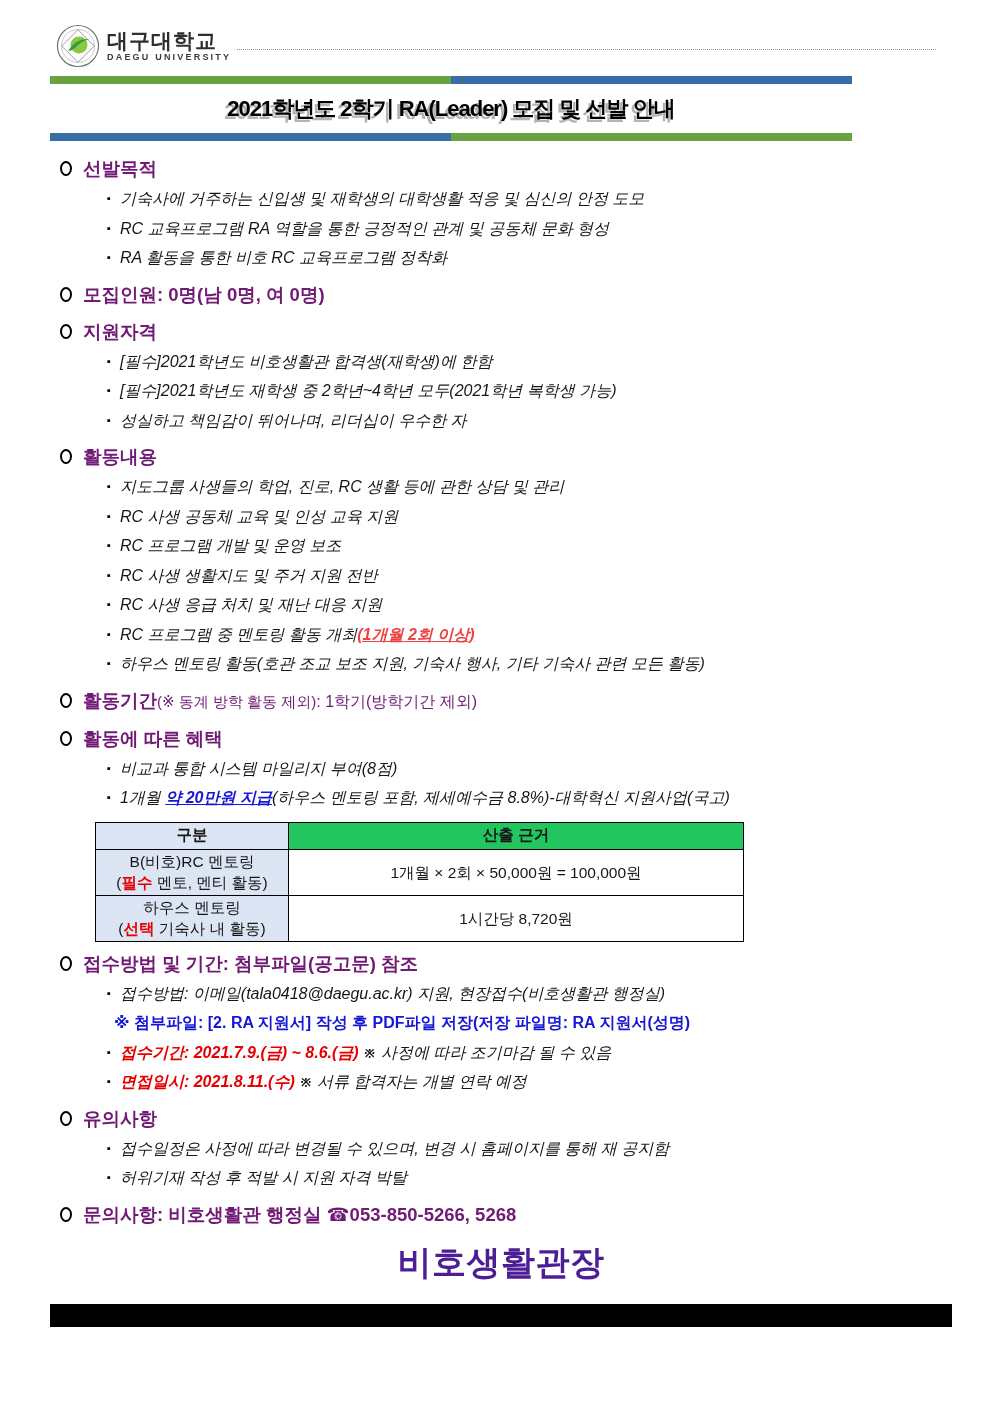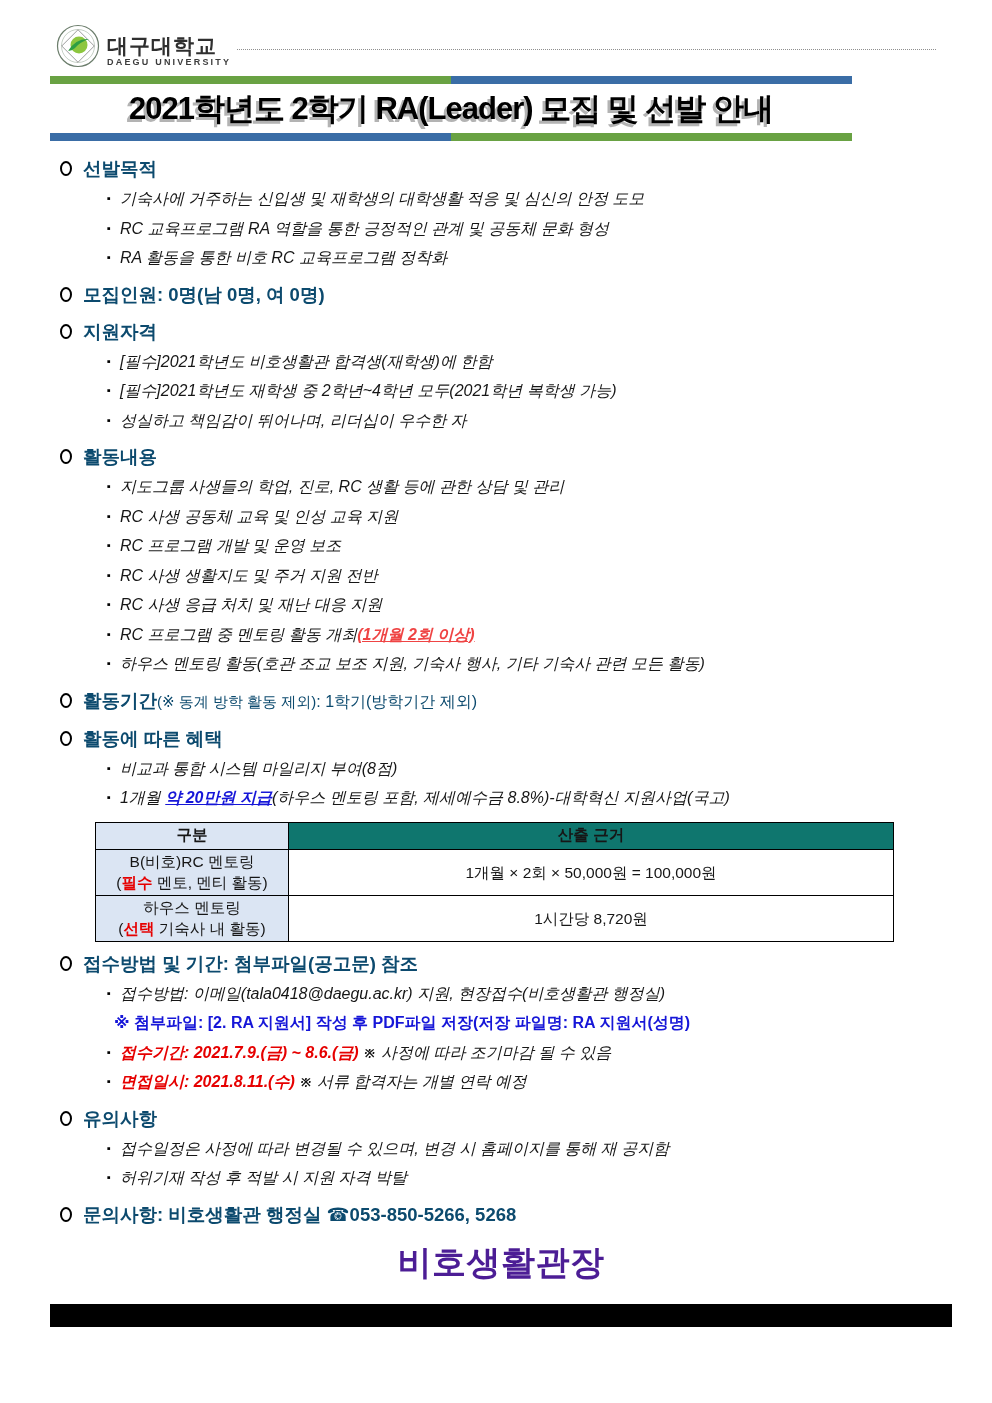--- a/index.html
+++ b/index.html
@@ -4,64 +4,64 @@
 <style>
   * { margin:0; padding:0; box-sizing:border-box; }
   html,body { background:#e9e9e9; }
   body { font-family:"Liberation Sans","DejaVu Sans",sans-serif; }
   .page {
     width:992px; height:1403px; background:#ffffff; margin:0 auto;
     position:relative; overflow:hidden; color:#111;
   }
 
   
-  .logo-row { display:flex; align-items:flex-end; padding:24px 56px 0 56px; }
+  .logo-row { display:flex; align-items:center; padding:24px 56px 0 56px; }
   .emblem { width:44px; height:44px; flex:0 0 auto; }
   .logo-text { margin-left:7px; }
   .univ-kr { font-size:21px; font-weight:800; color:#2f2f2f; letter-spacing:1px; line-height:22px; }
   .univ-en { font-size:9px; font-weight:700; color:#3c3c3c; letter-spacing:2.2px; line-height:11px; }
   .dotline { flex:1 1 auto; border-bottom:1.5px dotted #8f8f8f; align-self:center; margin:6px 0 0 6px; height:1px; }
 
   
   .band { display:flex; height:8px; margin-left:50px; width:802px; }
   .band .half { width:50%; height:100%; }
   .g { background:#69a243; }
   .bl { background:#3a6da6; }
   .band.top { margin-top:8px; }
   .doc-title {
     width:802px; margin-left:50px; text-align:center;
-    font-size:31px; font-weight:800; letter-spacing:-1px; color:#000;
+    font-size:22px; font-weight:800; letter-spacing:-1px; color:#000;
     padding:7px 0 6px 0; line-height:36px;
     text-shadow:-3px 3px 0 #b3b3b3;
   }
 
   
   .content { margin:12px 40px 0 60px; font-size:16px; color:#161616; }
-  .h { margin-top:6px; line-height:31px; font-weight:800; font-size:18.5px; color:#0c4a6e; white-space:nowrap; }
+  .h { margin-top:6px; line-height:31px; font-weight:800; font-size:18.5px; color:#701a75; white-space:nowrap; }
   .ring {
     display:inline-block; width:12px; height:15px; border:2.6px solid #000;
     border-radius:50%; margin-right:11px; vertical-align:-1px; background:#fff;
   }
   .li { padding-left:47px; line-height:29.5px; white-space:nowrap;font-style:italic; }
   .sq { font-size:11px; vertical-align:2px; margin-right:9px; color:#000; }
   .note-line { padding-left:54px; line-height:29.5px; white-space:nowrap; }
   .h .small { font-weight:400; font-size:15px; }
   .h .normal { font-weight:400; font-size:16px; }
   .red-b { color:#e60000; font-weight:700; }
   .red-u { color:#ef4444; font-weight:700; text-decoration:underline; }
   .blue-b { color:#1616d8; font-weight:700; }
   .blue-u { color:#1616d8; font-weight:700; text-decoration:underline; }
 
   
-  table.pay { border-collapse:collapse; margin:9px 0 2px 35px; width:799px; table-layout:fixed; }
+  table.pay { border-collapse:collapse; margin:9px 0 2px 35px; width:649px; table-layout:fixed; }
   table.pay td, table.pay th { border:1.8px solid #000; text-align:center; vertical-align:middle; }
   table.pay .c1 { width:193px; background:#dbe5f3; }
   table.pay th { font-size:15.5px; font-weight:700; height:27px; }
   table.pay td { font-size:15.5px; height:46px; line-height:21px; }
-  table.pay th.c2h { background:#0f766e; }
+  table.pay th.c2h { background:#22c55e; }
 
   
   .signature {
     position:absolute; left:50px; width:902px; top:1240px;
     text-align:center; font-size:34px; font-weight:800; letter-spacing:0.5px; color:#4c1d95;
   }
   .blackbar { position:absolute; left:50px; top:1304px; width:902px; height:23px; background:#000; }
 </style>
 </head>
 <body>

